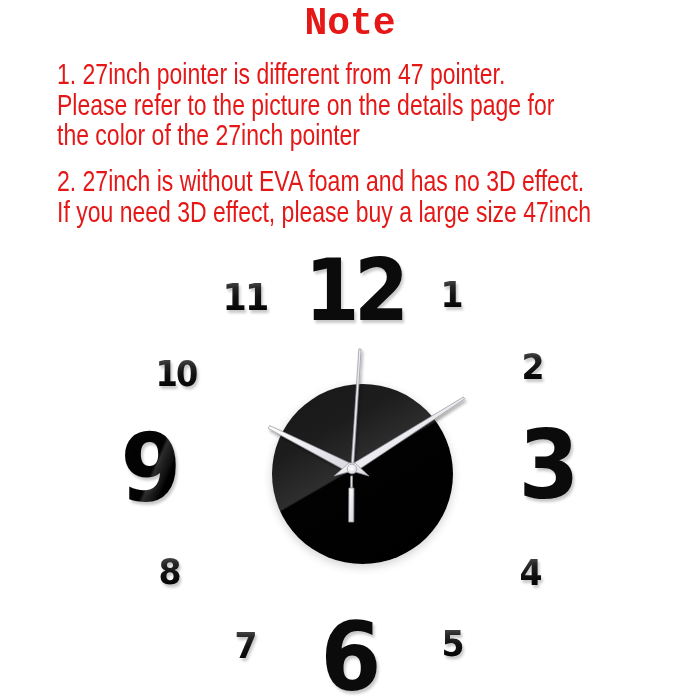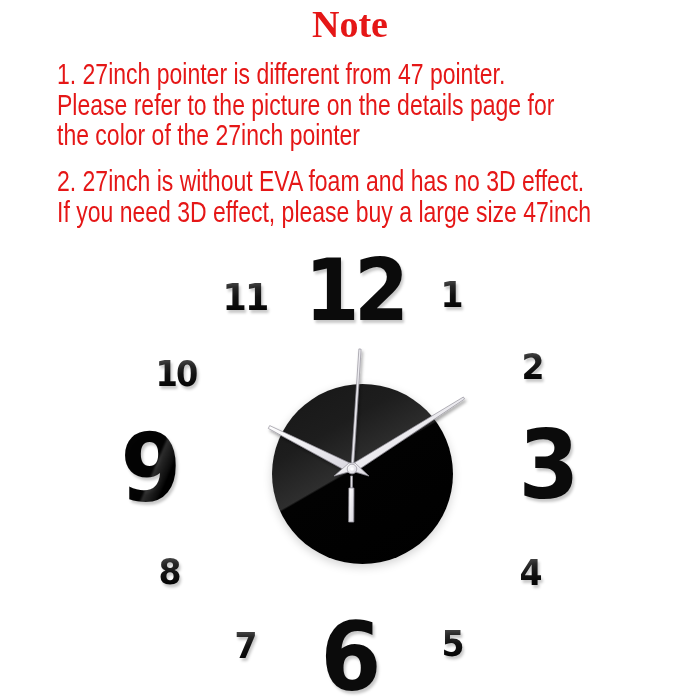--- a/index.html
+++ b/index.html
@@ -1,21 +1,21 @@
 <!DOCTYPE html>
 <html><head>
 <meta charset="utf-8">
 <style>
   html,body{margin:0;padding:0;background:#fff;}
   .stage{position:relative;width:700px;height:700px;background:#fff;overflow:hidden;
          font-family:"Liberation Sans",sans-serif;}
 
   
   .note-title{position:absolute;top:5px;left:0;width:100%;text-align:center;
-    font-family:Liberation Serif, serif;font-weight:bold;
+    font-family:Liberation Mono, monospace;font-weight:bold;
     font-size:38px;color:#e51717;line-height:1;}
   .note-p{position:absolute;left:57px;color:#e51717;font-size:23px;line-height:24.5px;
     transform:scaleY(1.25);transform-origin:0 0;white-space:nowrap;}
   .note-p1{top:59px;}
   .note-p2{top:166px;}
 
   
   .face{position:absolute;left:272px;top:384px;width:181px;height:180px;border-radius:50%;
     background:linear-gradient(150deg,#161616 0%,#1d1d1d 28%,#2e2e2e 46%,#020202 46.8%,#000 100%);
     box-shadow:0 3px 10px rgba(0,0,0,0.18);}

